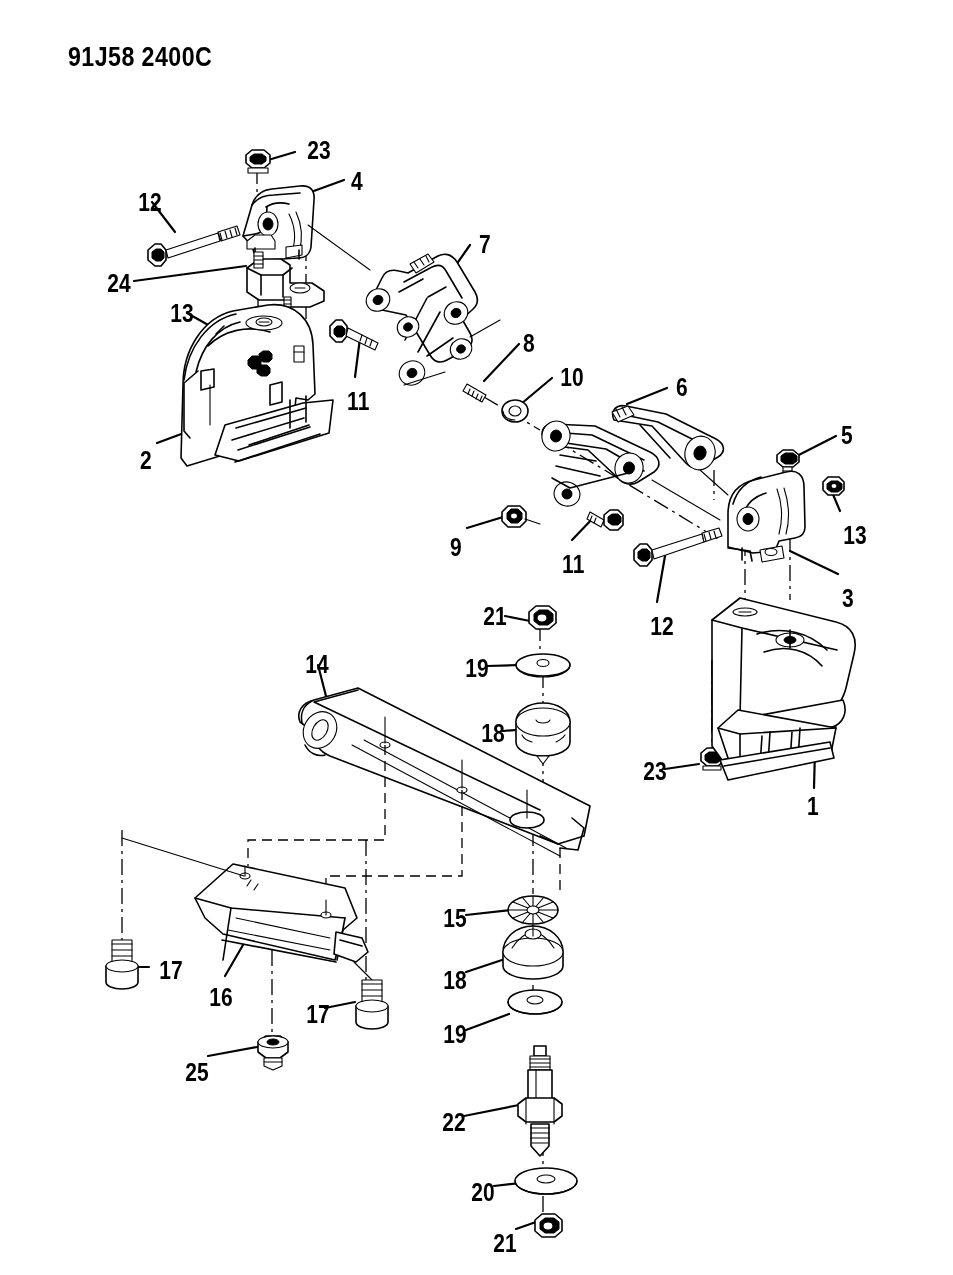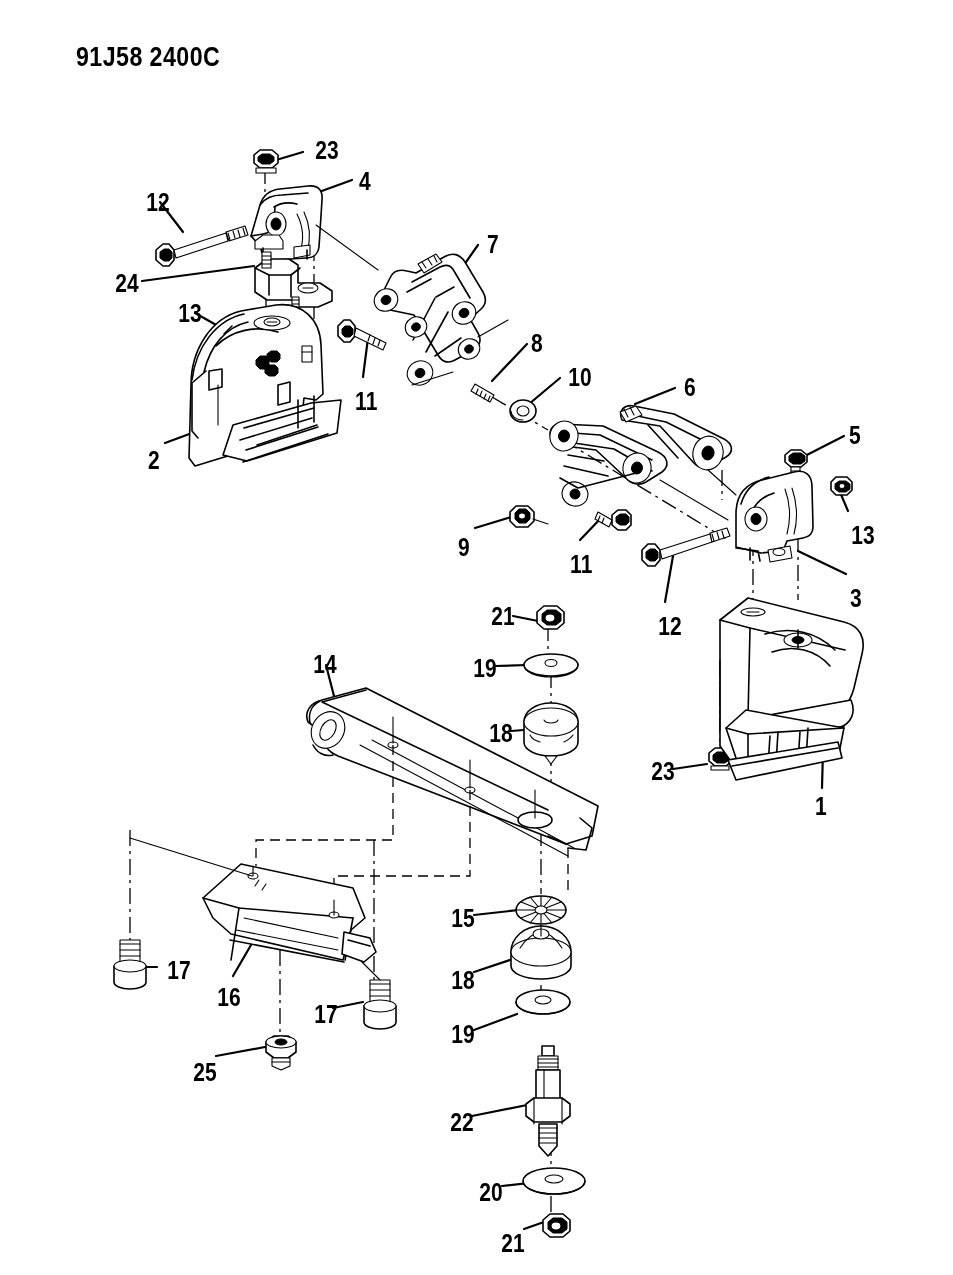--- a/index.html
+++ b/index.html
@@ -4,21 +4,21 @@
 <title>91J58 2400C</title>
 <style>
   html,body{margin:0;padding:0;background:#ffffff;}
   body{
     width:953px;height:1275px;
     font-family:"Liberation Sans", sans-serif;
     color:#000;
     position:relative;
     overflow:hidden;
   }
-  #diagram-root{position:absolute;left:8px;top:0;width:856px;height:1275px;}
+  #diagram-root{position:absolute;left:0;top:0;width:856px;height:1275px;}
   .sheet-title{
     position:absolute;
     left:68px; top:42px;
     font-family:"Liberation Sans", sans-serif;
     font-size:27px;
     font-weight:bold;
     letter-spacing:0.5px;
     transform:scaleX(0.86);
     transform-origin:left top;
     white-space:nowrap;

